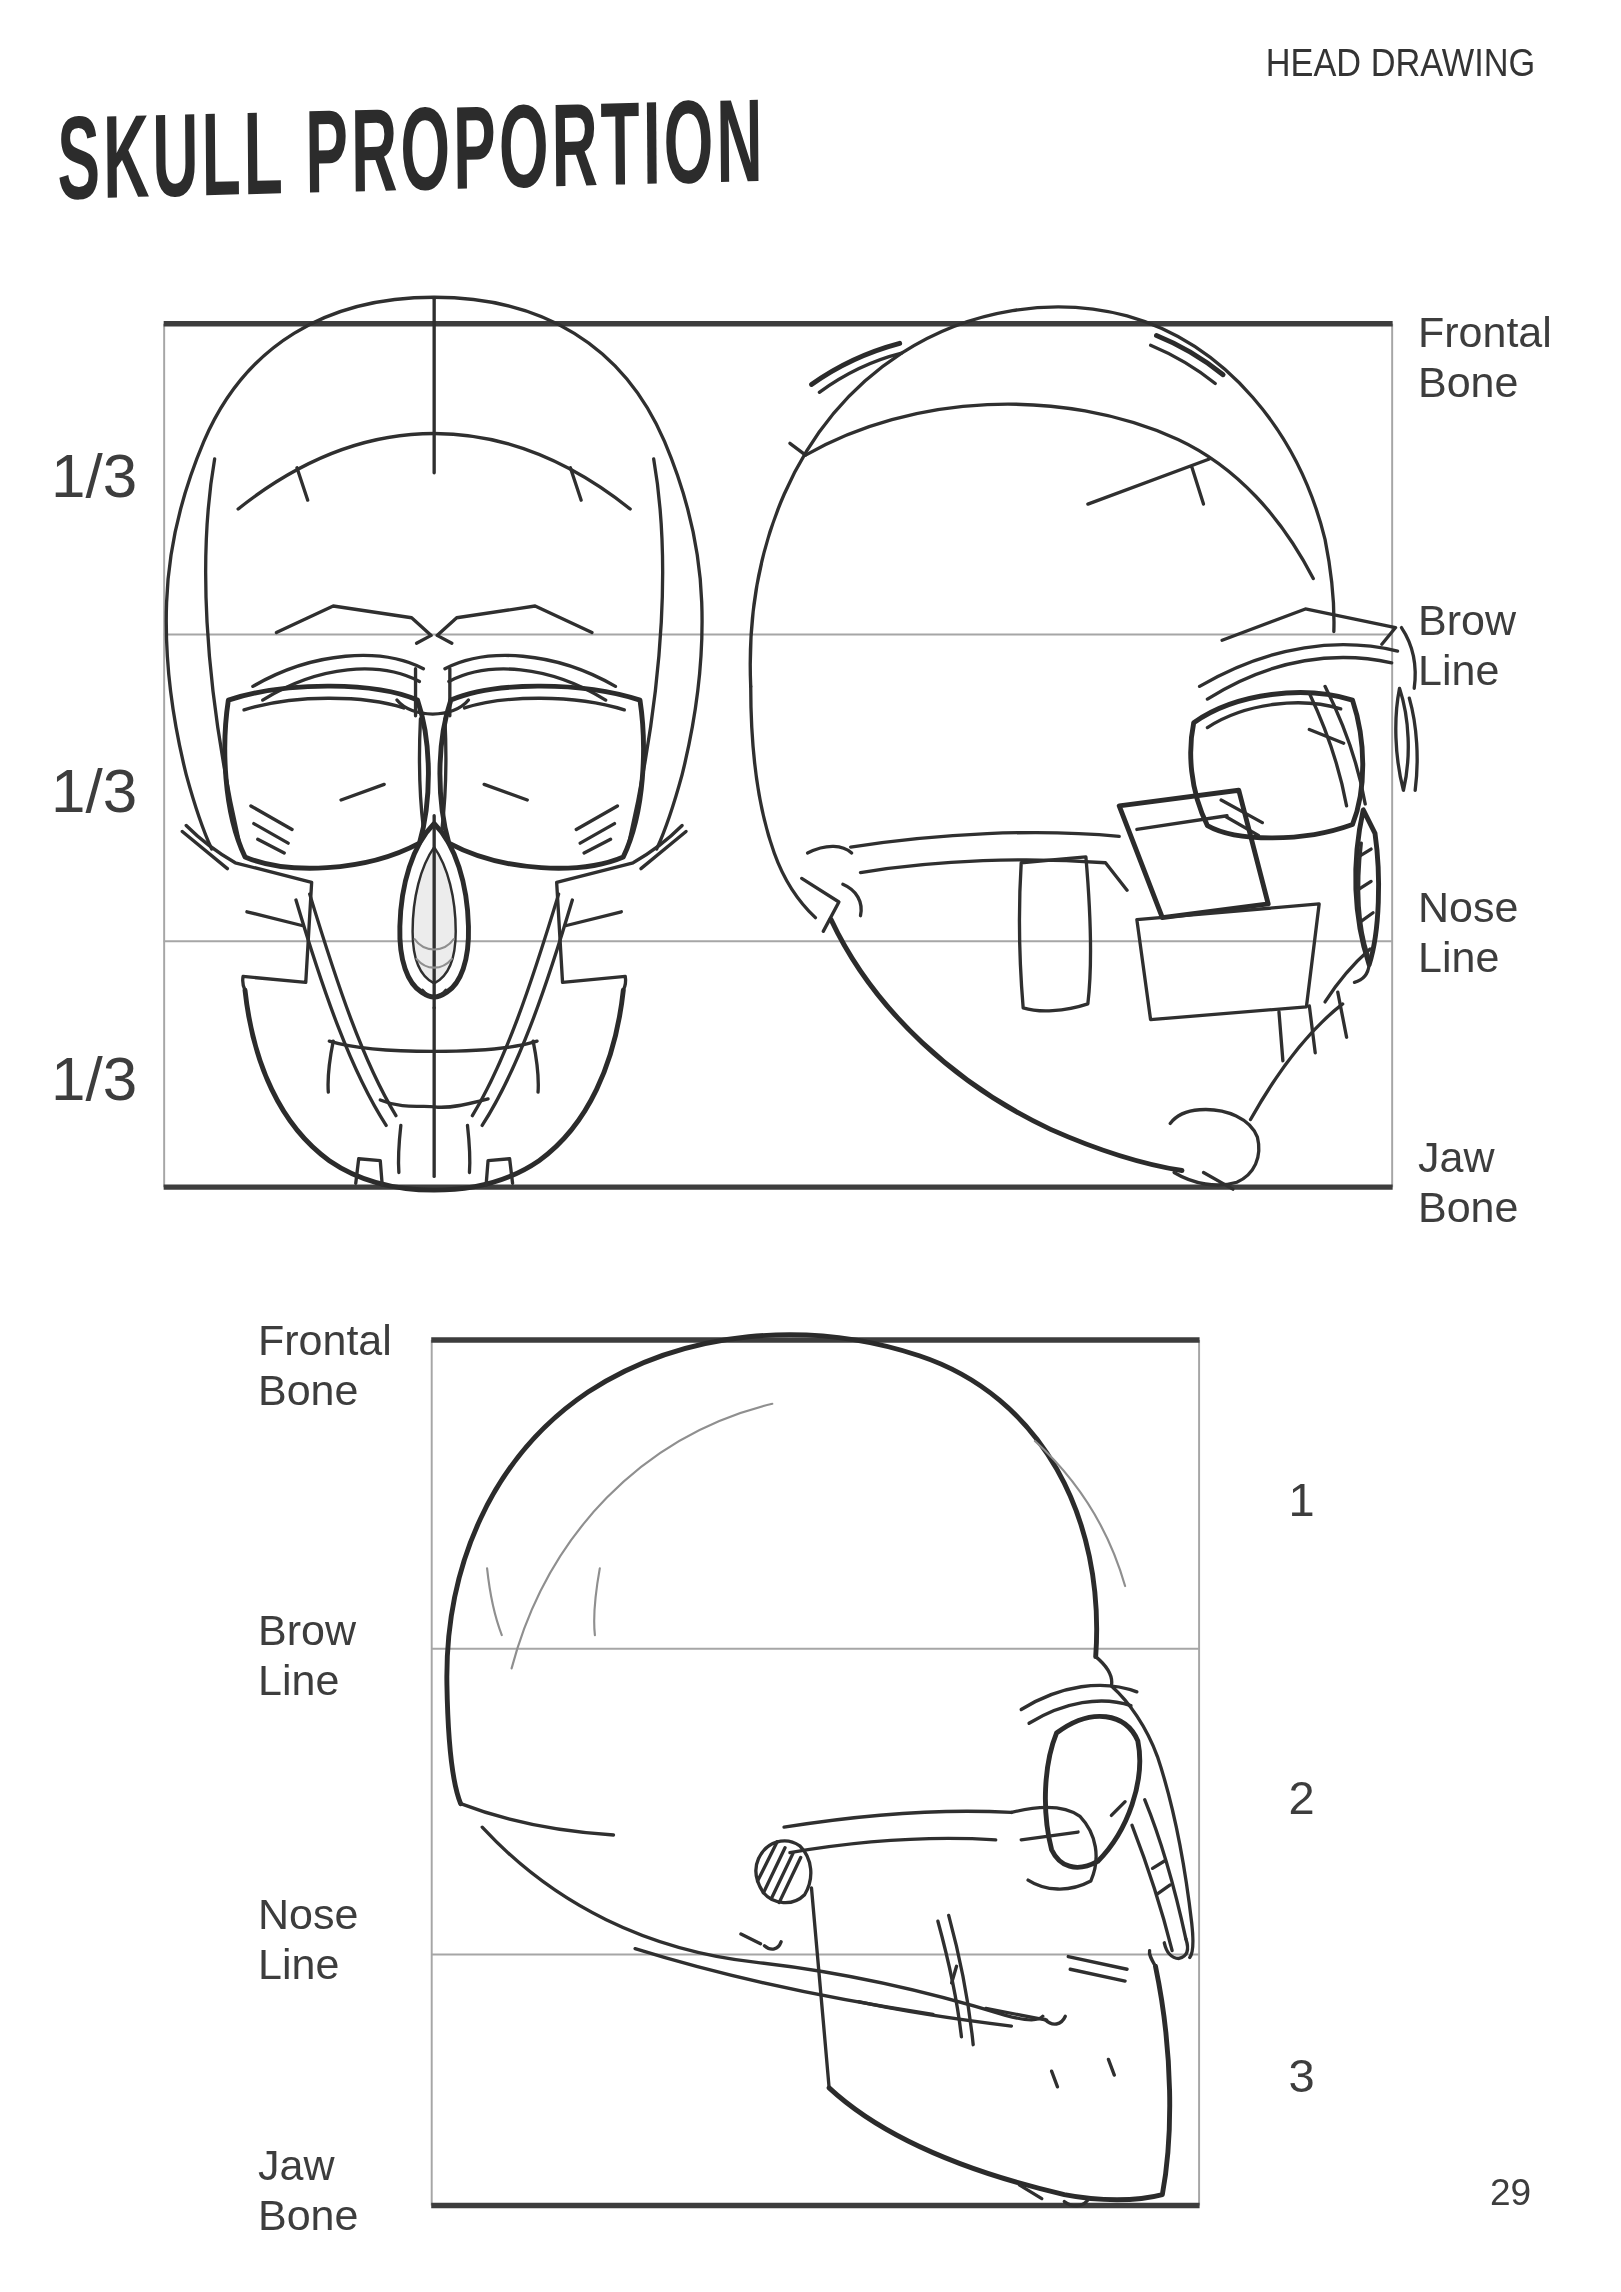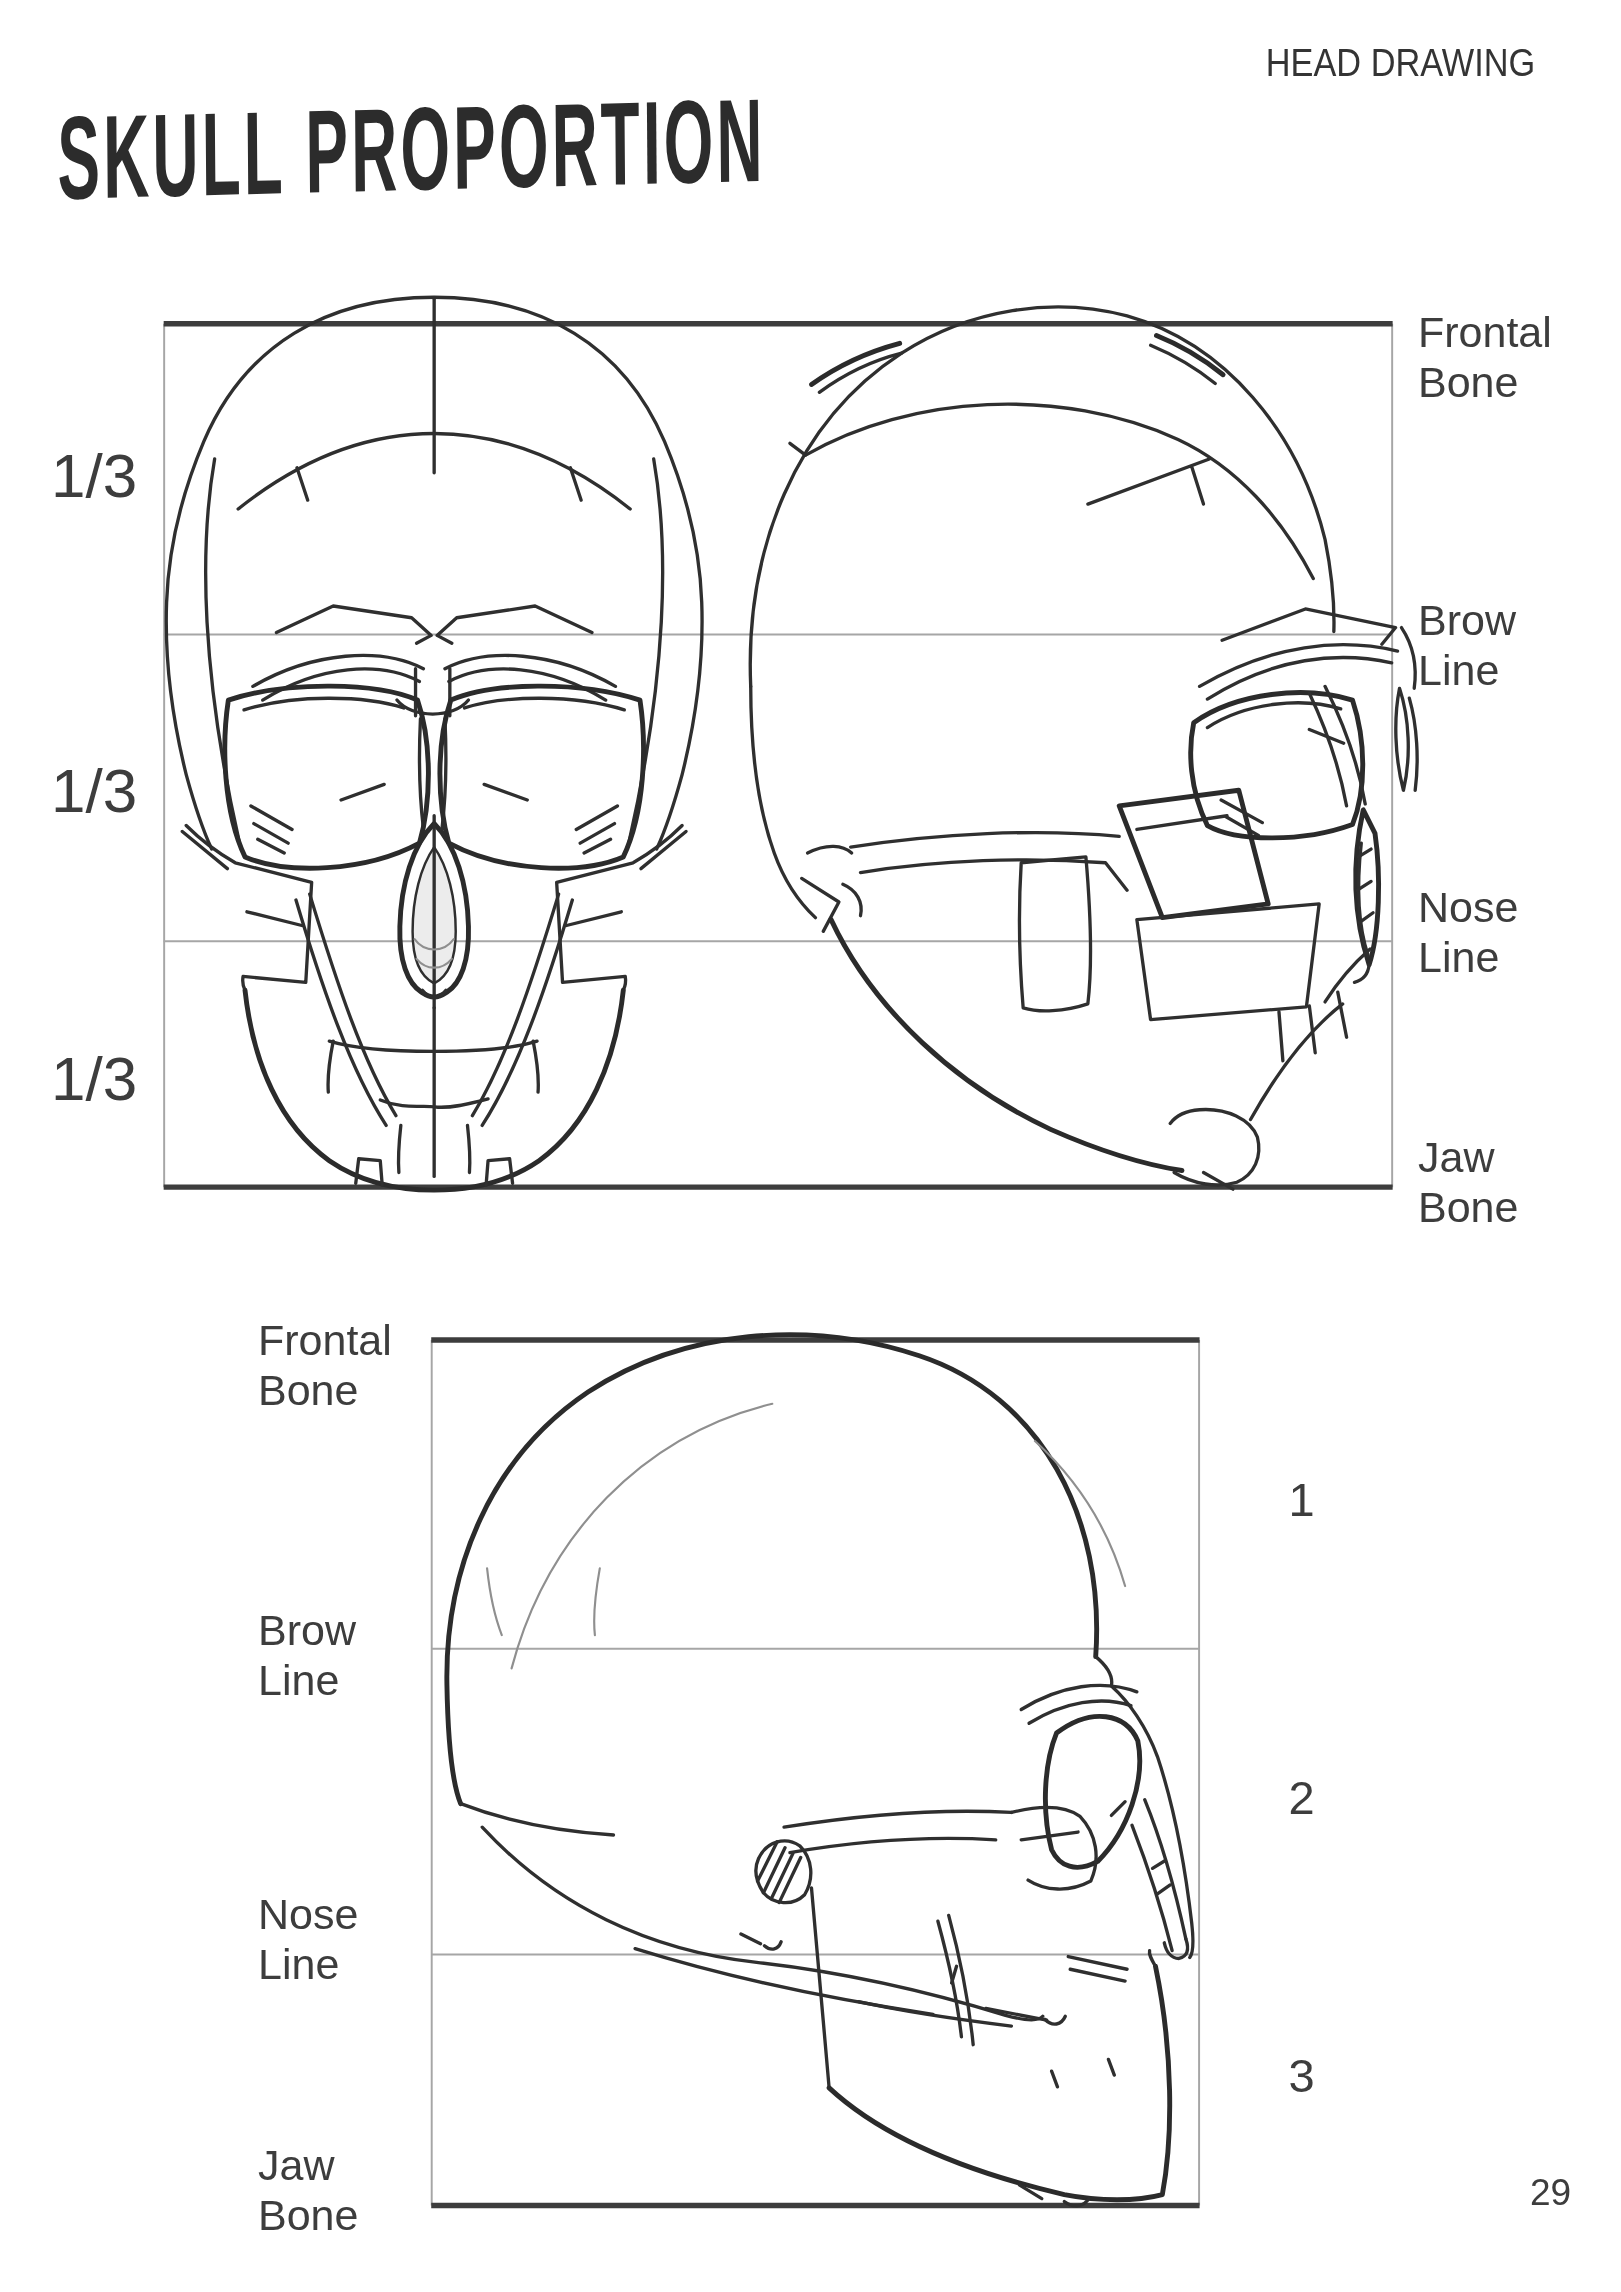--- a/index.html
+++ b/index.html
@@ -14,21 +14,21 @@
   }
   .page-title {
     left:57px; top:90px; font-size:118px; font-weight:bold; color:#2c2c2c;
     letter-spacing:5.9px; white-space:nowrap;
     transform:scaleX(0.54) rotate(-0.8deg); transform-origin:0 0;
   }
   .fraction { left:51px; width:88px; font-size:62px; line-height:55px; color:#3d3d3d; }
   .rlabel { left:1418px; font-size:43px; line-height:50px; white-space:pre-line; color:#3d3d3d; }
   .llabel { left:258px;  font-size:43px; line-height:50px; white-space:pre-line; color:#3d3d3d; }
   .segnum { left:1272px; width:59px; text-align:center; font-size:47px; line-height:55px; color:#3d3d3d; }
-  .pageno { left:1490px; top:2172px; font-size:37px; color:#3d3d3d;margin-left:40px; }
+  .pageno { left:1490px; top:2172px; font-size:37px; color:#3d3d3d; }
 
   svg.art { position:absolute; left:0; top:0; }
   .ink  { stroke:#2f2f2f; stroke-width:3.4; fill:none; stroke-linecap:round; stroke-linejoin:round; }
   .ink2 { stroke:#2b2b2b; stroke-width:5;   fill:none; stroke-linecap:round; stroke-linejoin:round; }
   .inkL { stroke:#8f8f8f; stroke-width:2.2; fill:none; stroke-linecap:round; stroke-linejoin:round; }
   .ft   { stroke:#3d3d3d; stroke-width:5.5; fill:none; }
   .fn   { stroke:#a6a6a6; stroke-width:2;   fill:none; }
   .shade{ fill:#ececec; stroke:#2f2f2f; stroke-width:2.5; stroke-linecap:round; stroke-linejoin:round; }
 </style>
 </head>

